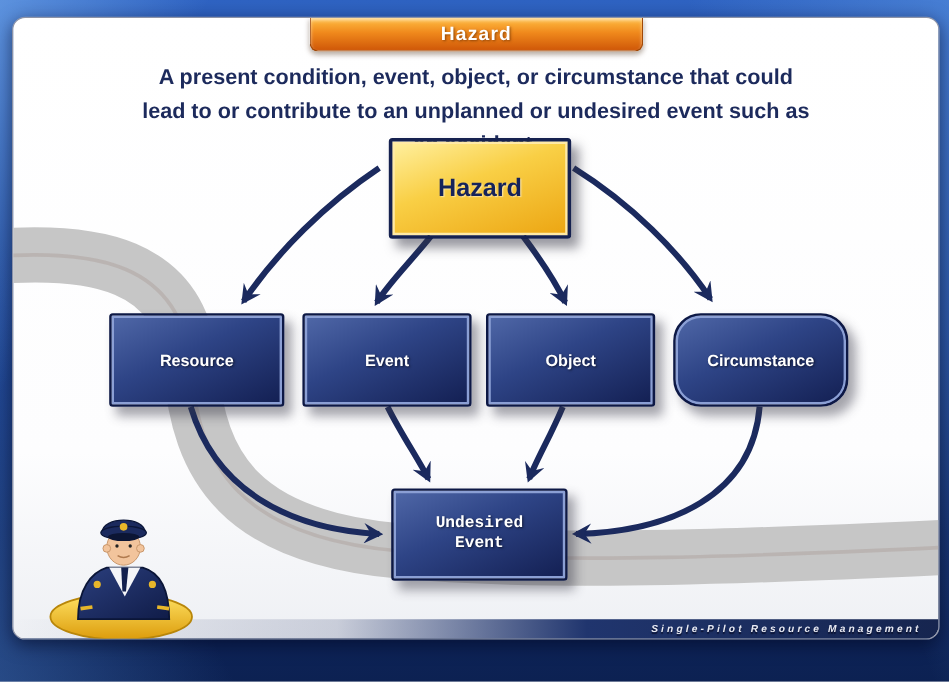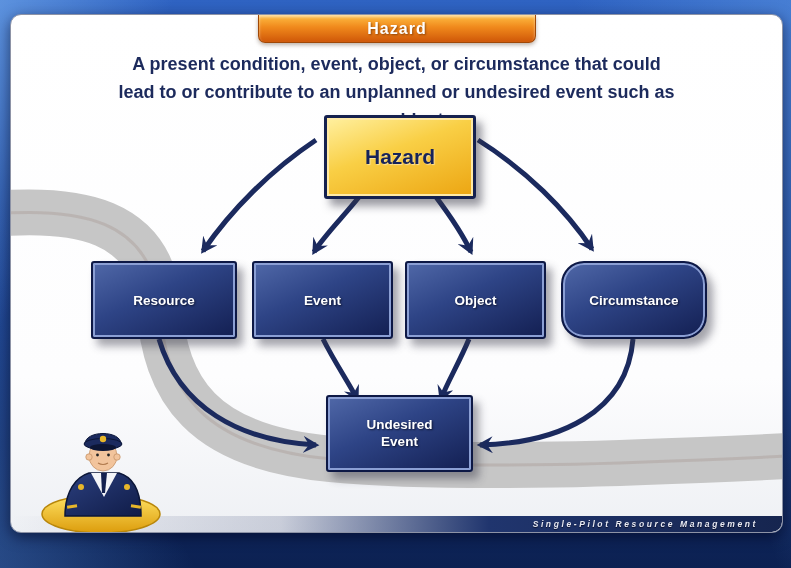--- a/index.html
+++ b/index.html
@@ -50,31 +50,31 @@
   .blue-node{
     background:linear-gradient(155deg,#5068a8 0%,#2e4486 42%,#131f52 100%);
     border:2px solid #0d1845;
     box-shadow:inset 0 0 0 2px #8b9fd4, 6px 7px 9px rgba(55,55,70,.45);
   }
   .blue-node .lbl{color:#ffffff;font-size:13.5px;text-shadow:1px 1px 2px rgba(0,0,10,.65);}
   .n-condition{left:80px;top:246px;width:142px;height:74px;}
   .n-event{left:241px;top:246px;width:137px;height:74px;}
   .n-object{left:394px;top:246px;width:137px;height:74px;}
   .n-circumstance{left:550px;top:246px;width:142px;height:74px;border-radius:23px;}
-  .n-undesired{left:315px;top:380px;width:143px;height:73px;}
+  .n-undesired{left:315px;top:392px;width:143px;height:73px;font-family:Liberation Mono, monospace;}
   .n-undesired .lbl{display:block;width:84px;margin:0 auto;line-height:1.25;}
   .footer-strip{
     position:absolute;left:0;bottom:0;width:771px;height:16px;z-index:5;
     background:linear-gradient(90deg, rgba(27,42,94,0) 0%, rgba(27,42,94,.18) 35%, #20356e 62%, #16254f 100%);
     border-radius:0 0 10px 10px;
     display:flex;align-items:center;justify-content:flex-end;
   }
   .footer-strip span{
     color:#e9ebf4;font-size:8.5px;font-weight:bold;font-style:italic;
-    letter-spacing:2.6px;padding-right:24px;white-space:nowrap;
+    letter-spacing:2.6px;padding-right:14px;white-space:nowrap;
     text-shadow:0 1px 1px rgba(0,0,20,.7);
   }
   .pilot{position:absolute;left:28px;top:398px;width:135px;height:122px;z-index:6;}
 </style>
 </head>
 <body>
 
 <div class="card">
 
   <svg class="diagram-svg" viewBox="0 0 771 517">

